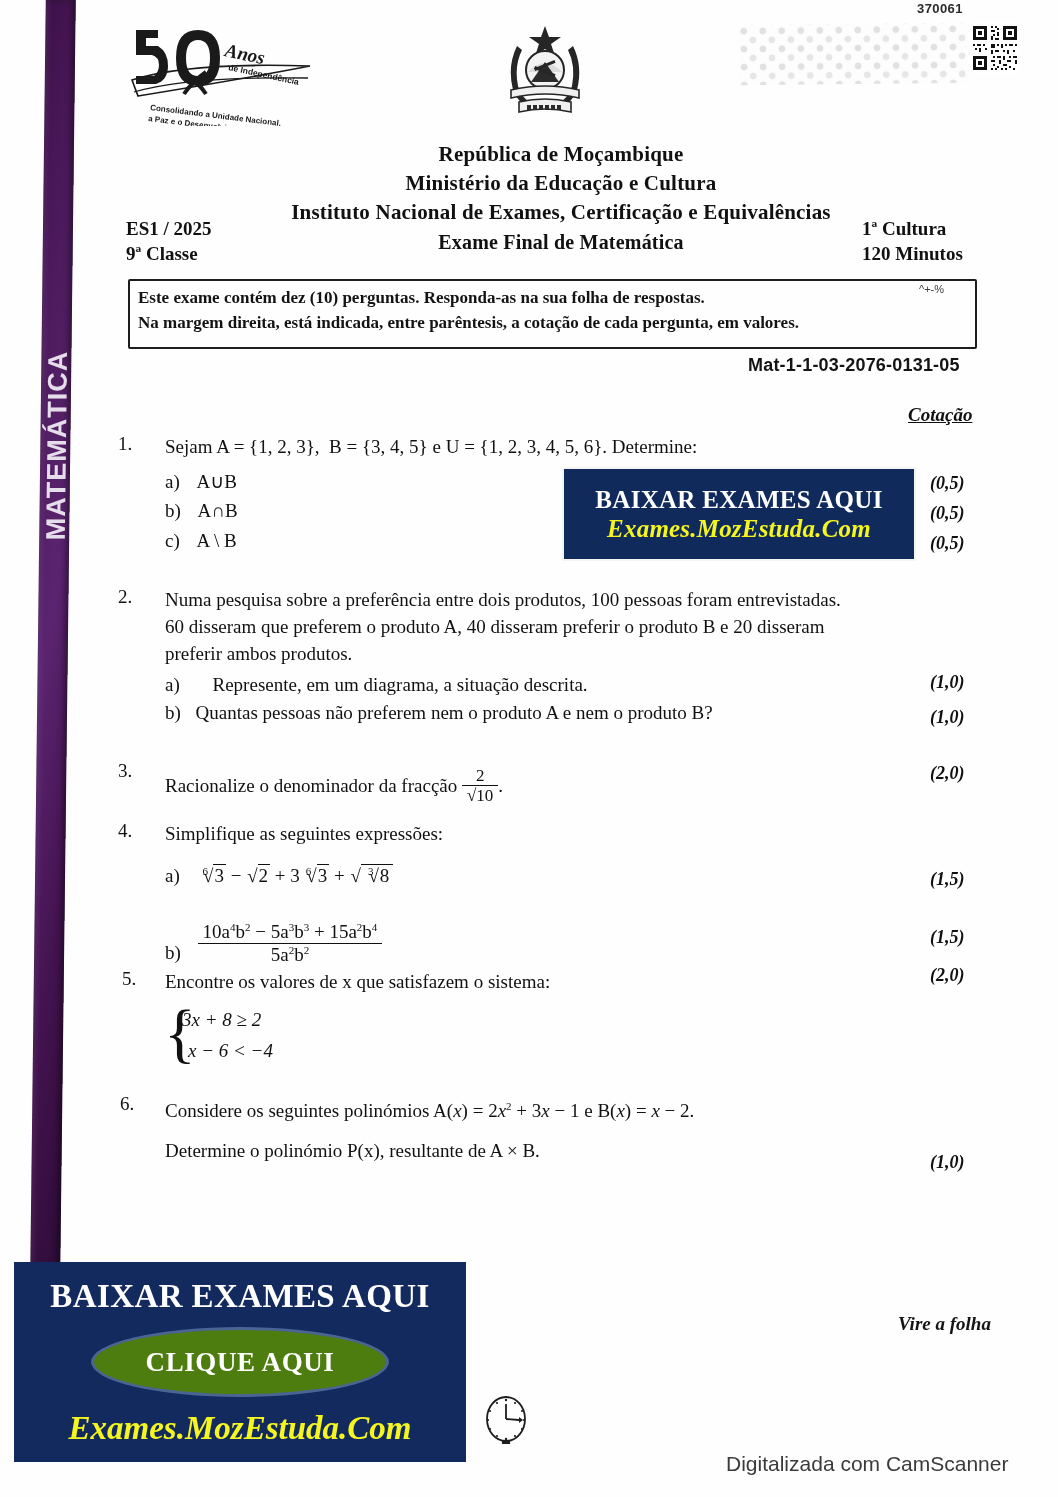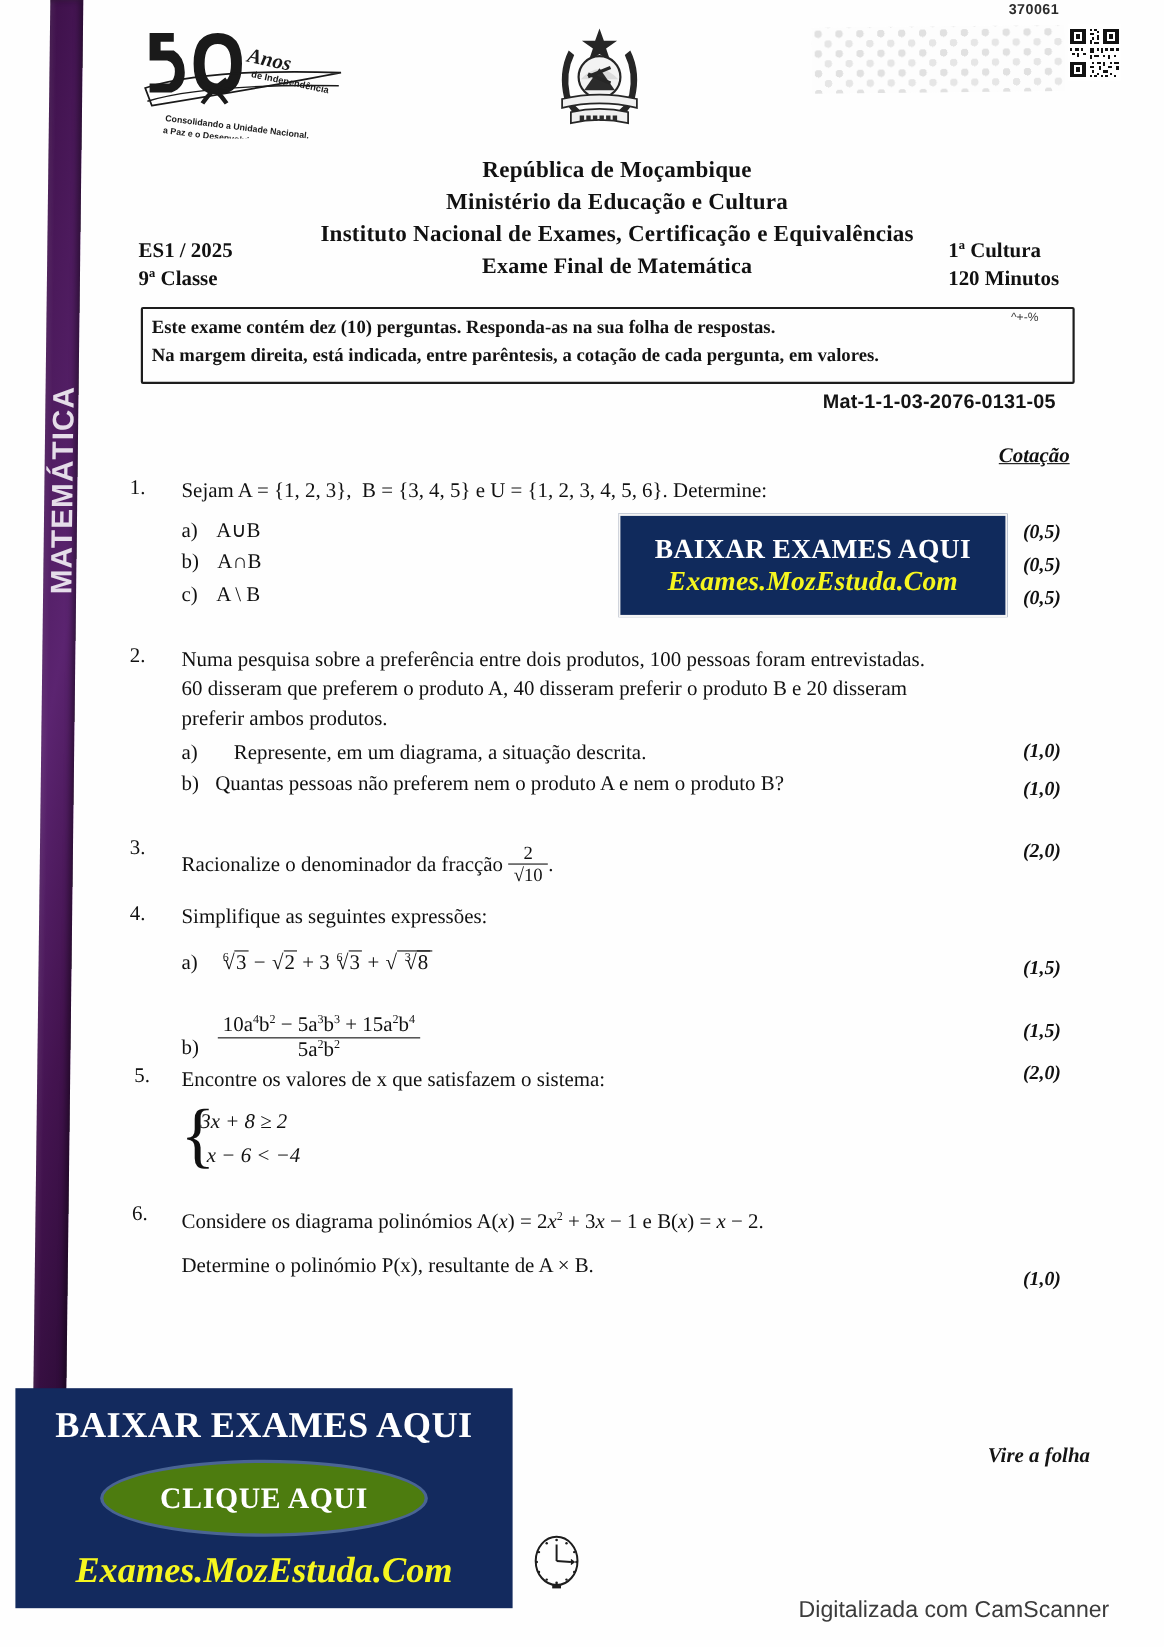--- a/index.html
+++ b/index.html
@@ -558,21 +558,21 @@
   <div class="qnum" style="left:122px; top:968px;">5.</div>
   <div class="qtext" style="left:165px; top:968px;">Encontre os valores de  x  que satisfazem o sistema:</div>
   <div class="cot" style="top:965px;">(2,0)</div>
 
   <div class="brace" style="left:164px; top:1000px;">{</div>
   <div class="sub it" style="left:182px; top:1009px;">3x + 8 ≥ 2</div>
   <div class="sub it" style="left:188px; top:1040px;">x − 6 &lt; −4</div>
 
   <div class="qnum" style="left:120px; top:1093px;">6.</div>
   <div class="qtext" style="left:165px; top:1093px;">
-    <span>Considere os diagrama polinómios</span>
+    <span>Considere os seguintes polinómios</span>
     <span>A(<span class="it">x</span>) = 2<span class="it">x</span><sup class="e">2</sup> + 3<span class="it">x</span> − 1</span>
     <span>e</span>
     <span>B(<span class="it">x</span>) = <span class="it">x</span> − 2</span><span>.</span>
   </div>
   <div class="qtext" style="left:165px; top:1137px;">Determine o polinómio  P(x), resultante de  A × B.</div>
   <div class="cot" style="top:1152px;">(1,0)</div>
 
   <div class="ad-bottom">
     <div class="b1">BAIXAR EXAMES AQUI</div>
     <div class="ad-pill">

